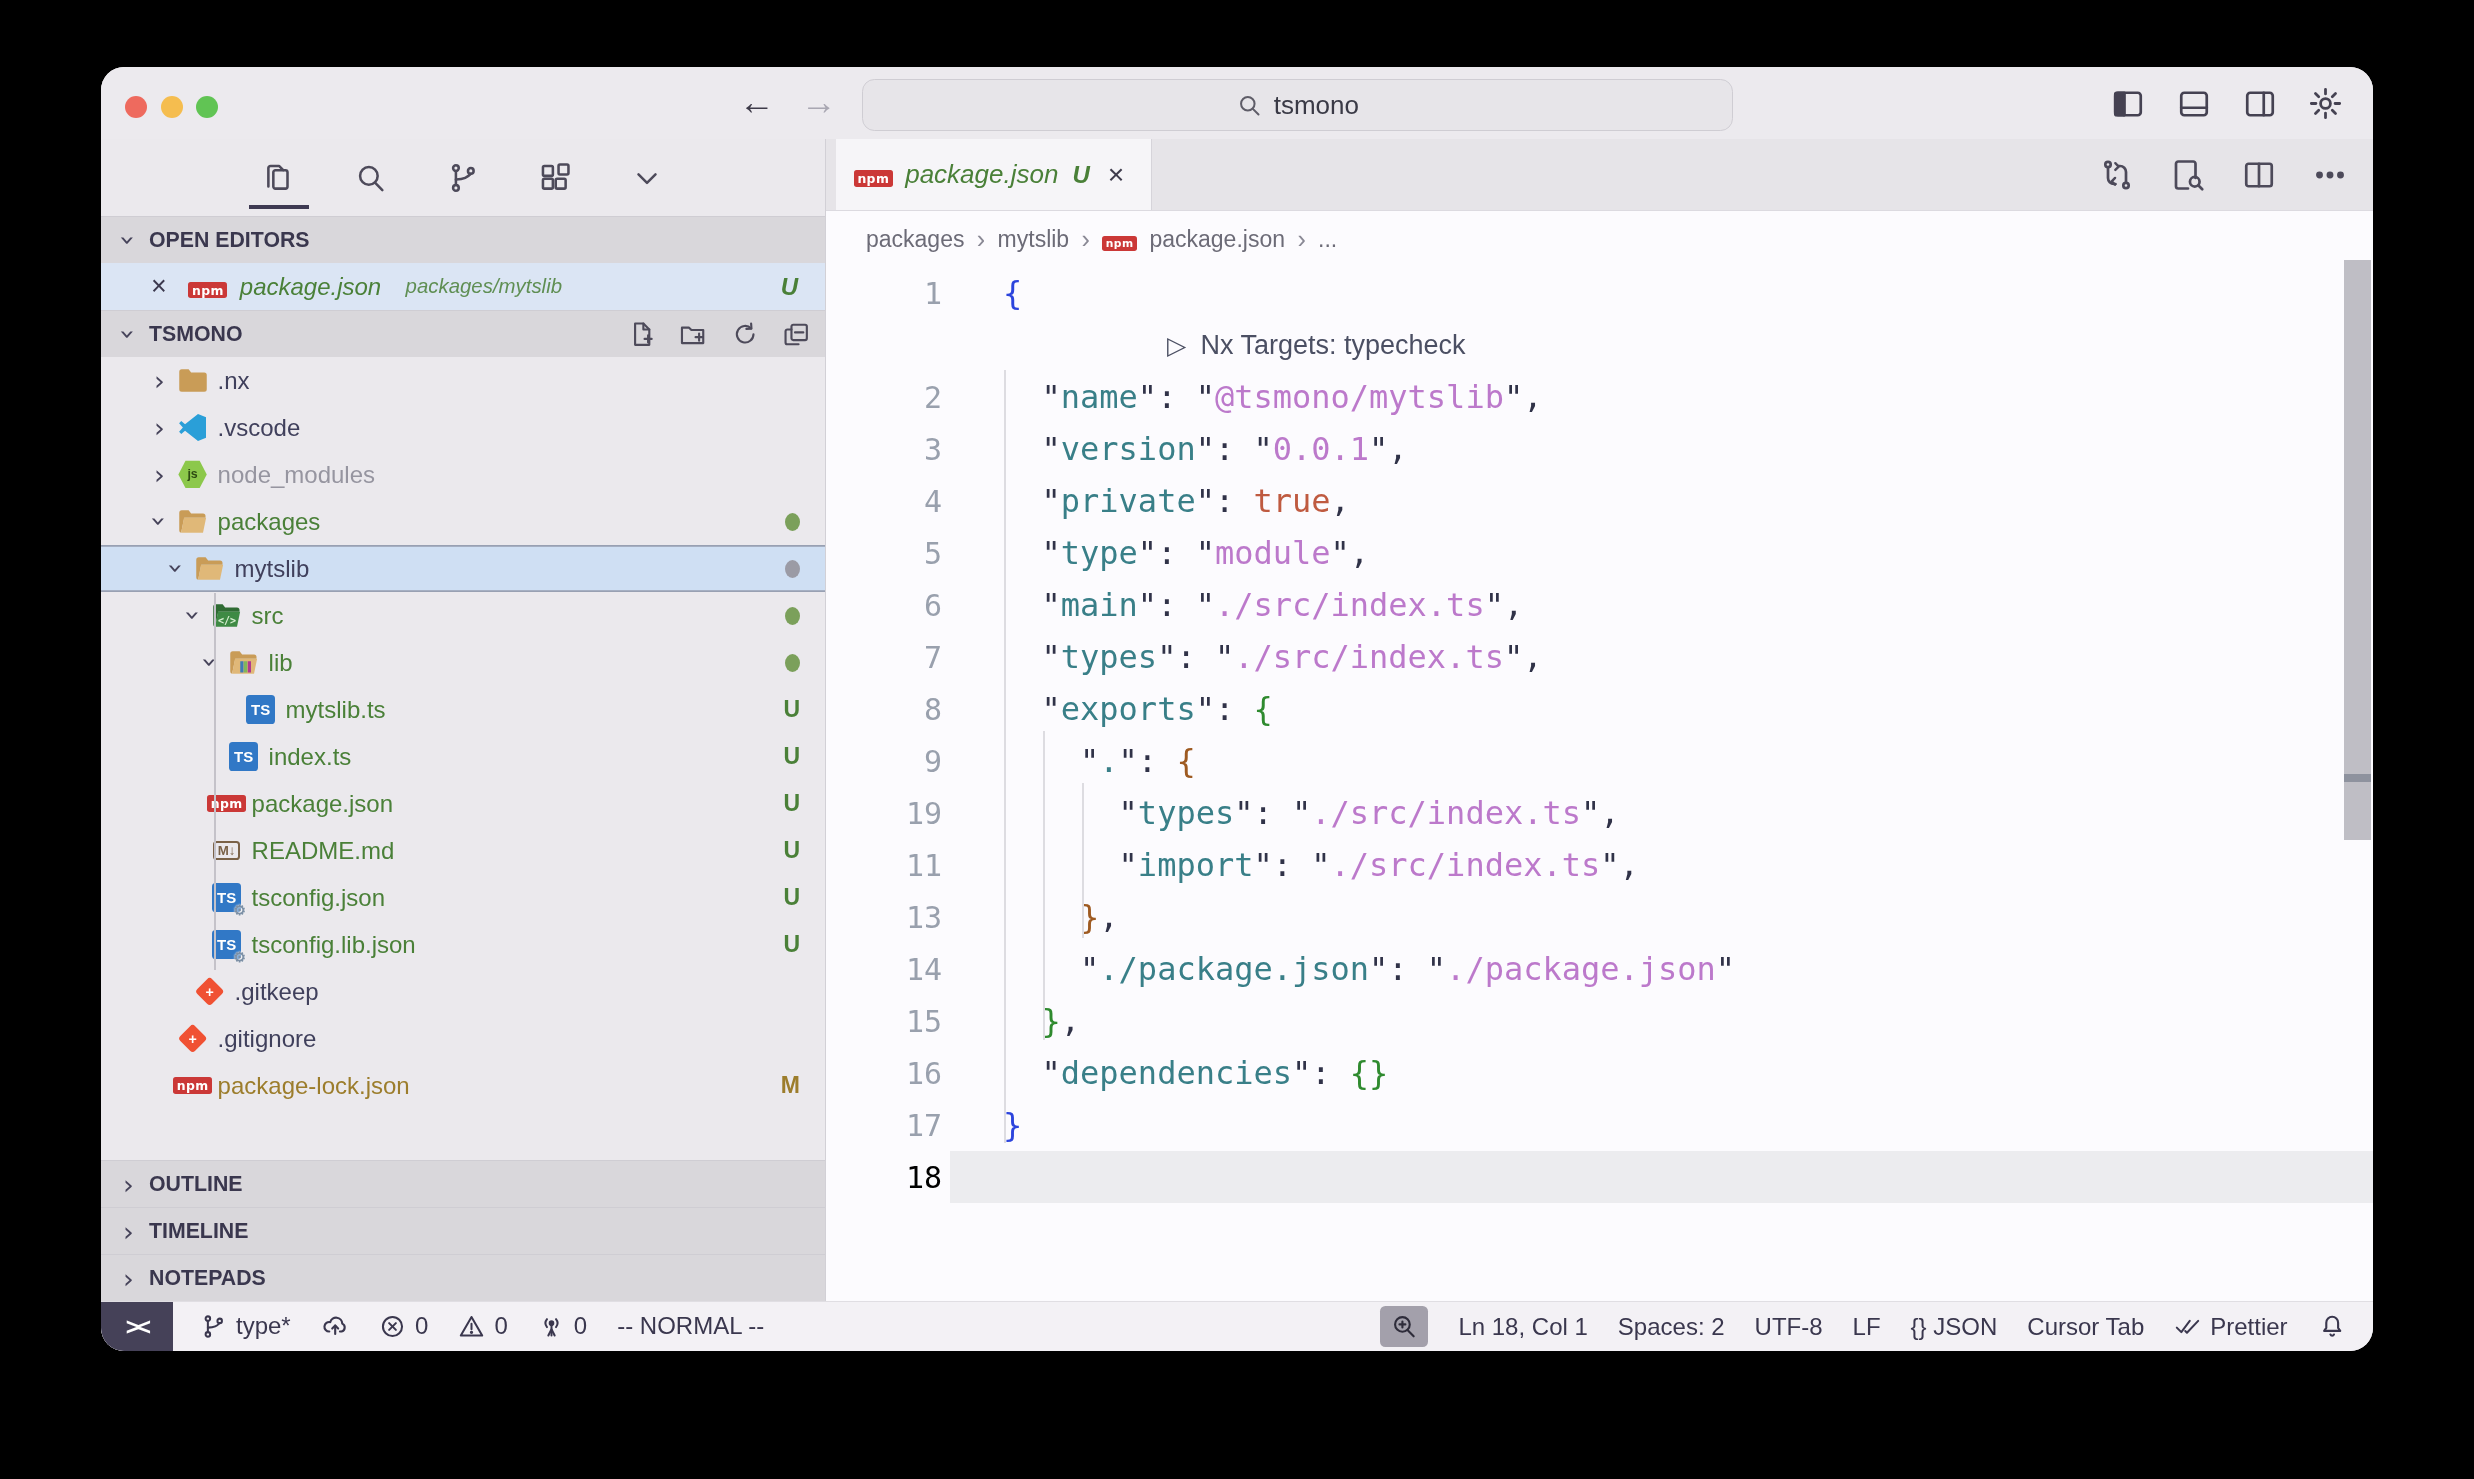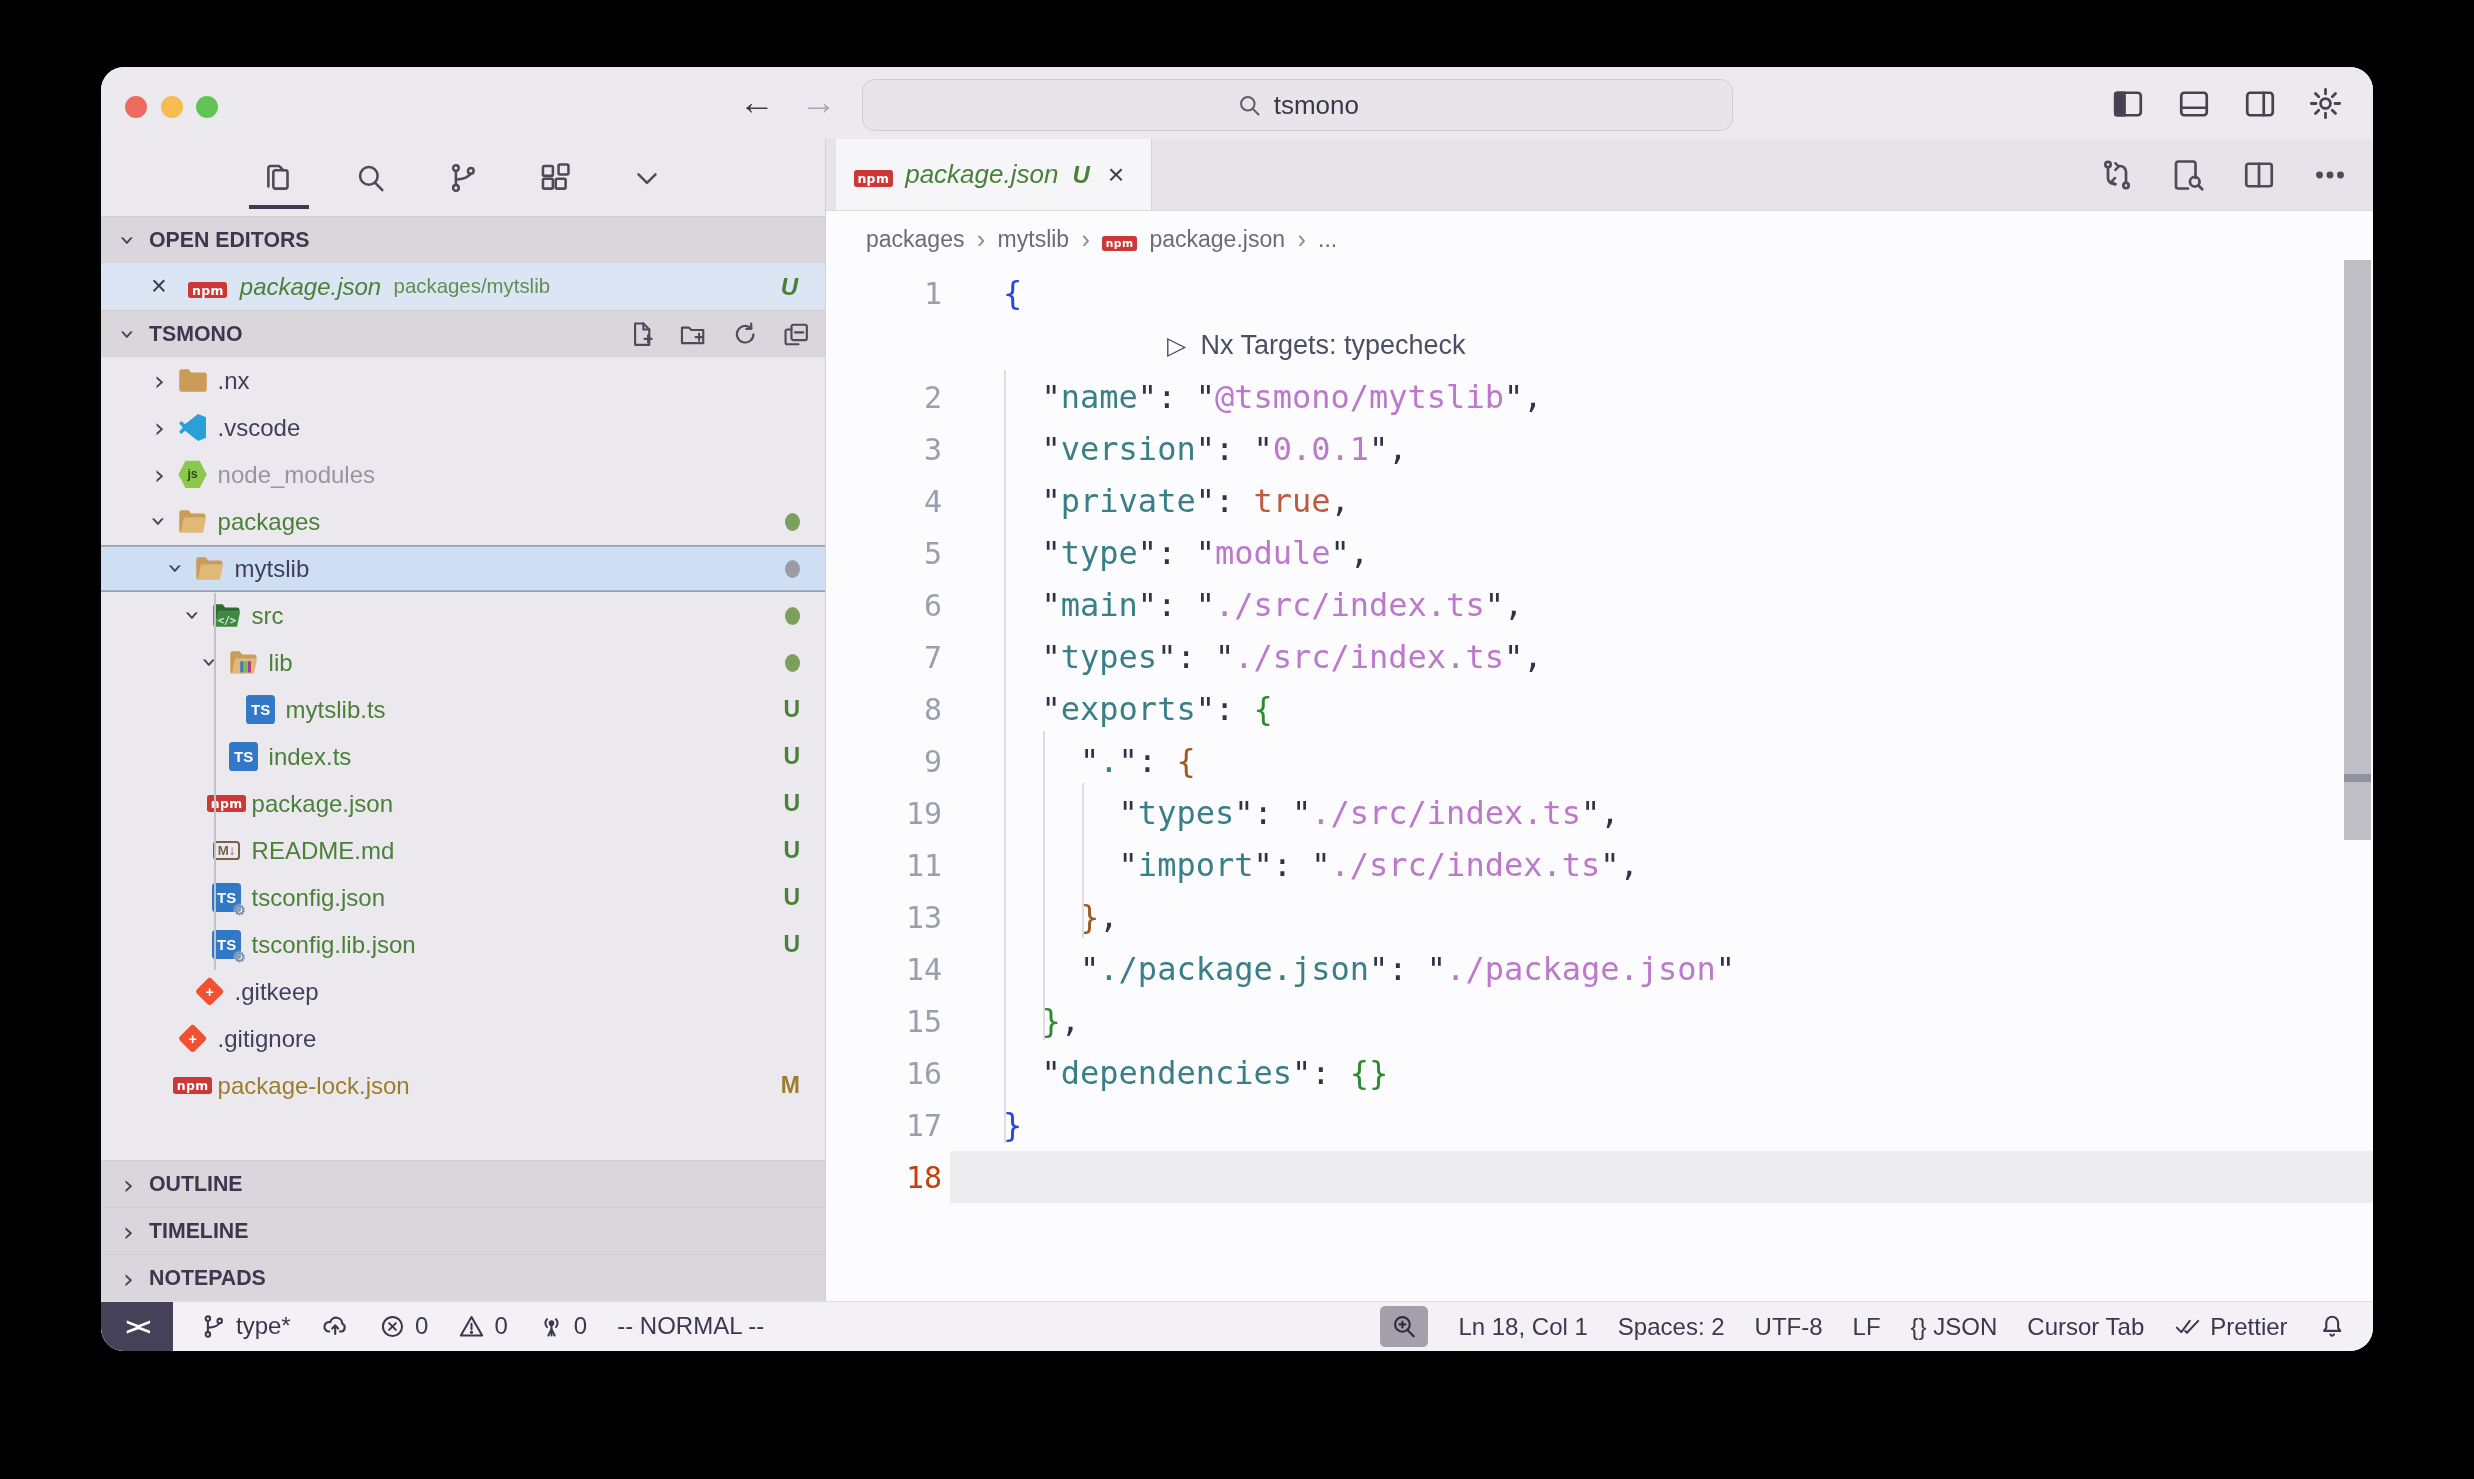--- a/index.html
+++ b/index.html
@@ -42,21 +42,21 @@
   .chev { display:inline-block; font-family:"DejaVu Sans",sans-serif; }
   .chev.down { transform:rotate(90deg); }
   .sect-actions { margin-left:auto; display:flex; gap:19.6px; color:#4d4a5a; }
   .sect-actions .sic { width:32px; height:32px; display:flex; align-items:center; justify-content:center; }
   #open-editor-item {
     height:47px; background:#dbe5f4; display:flex; align-items:center; gap:12.4px; padding:0 27px 0 50px;
     font-size:24px;
   }
   #oe-close { color:#3c394e; font-size:27px; width:25px; }
   .fname-green { color:#4a8038; font-style:italic; }
-  .fdesc { color:#4a8038; font-size:20.4px; opacity:.85; }
+  .fdesc { color:#4a8038; font-style:italic; font-size:20.4px; opacity:.85;margin-left:12px; }
   .badge-u { margin-left:auto; color:#4a8038; font-size:24px; font-style:italic; font-weight:600; }
   #tree { position:relative; }
   .trow { position:relative; height:47px; display:flex; align-items:center; font-size:24px; color:#40405c; padding-right:25px; }
   .trow .chev { font-size:27px; color:#46435a; width:27px; text-align:center; flex:none; }
   .trow .ficon { width:32px; height:32px; margin:0 9px 0 3.6px; flex:none; display:flex; align-items:center; justify-content:center; }
   .trow.selected { background:#cfdff3; box-shadow:inset 0 1.8px #98a0b2, inset 0 -1.8px #98a0b2; }
   .trow .lbl.added { color:#4a8038; }
   .trow .lbl.ignored { color:#9695a0; }
   .trow .lbl.modified { color:#9c7d2c; }
   .trow .rbadge { margin-left:auto; font-size:23px; font-weight:600; }
@@ -87,21 +87,21 @@
   }
   #tab-close { color:#3f3c4d; font-size:28.4px; margin-left:5.3px; }
   #tab-icons { margin-left:auto; display:flex; align-items:center; gap:30px; padding-right:23px; color:#4d4a5a; }
   #tab-icons .eic { width:41px; height:41px; display:flex; align-items:center; justify-content:center; }
   #breadcrumbs { position:absolute; left:0; top:73px; width:100%; height:55px; display:flex; align-items:center; gap:12.4px; padding-left:40px; font-size:23px; color:#6c6b77; background:#fcfbfe; }
   #breadcrumbs .sep { color:#8a8995; font-size:25px; }
   #code-area { position:absolute; left:0; top:128px; width:100%; height:1034px; overflow:hidden; }
   .crow { position:relative; height:52px; display:flex; align-items:center; }
   .cl-band { position:absolute; left:124px; right:0; top:0; bottom:0; background:#ececef; }
   .gutter { width:116px; flex:none; text-align:right; font-family:"DejaVu Sans Mono",monospace; font-size:30px; color:#99a0ad; position:relative; }
-  .gutter.active { color:#c2410c; }
+  .gutter.active { color:#000000; }
   .ctext { position:relative; padding-left:61px; font-family:"DejaVu Sans Mono",monospace; font-size:32px; white-space:pre; color:#303248; }
   .tok.p { color:#303248; }
   .tok.k { color:#397f88; }
   .tok.s { color:#bc79cb; }
   .tok.t { color:#bf5a40;margin-top:20px; }
   .tok.b1 { color:#2c44dd; }
   .tok.b2 { color:#2f8a2f; }
   .tok.b3 { color:#9e5a21; }
   #codelens-row { height:52px; display:flex; align-items:center; }
   #codelens { margin-left:225px; font-size:27px; color:#4b4f63; display:flex; gap:14.2px; align-items:center; }

